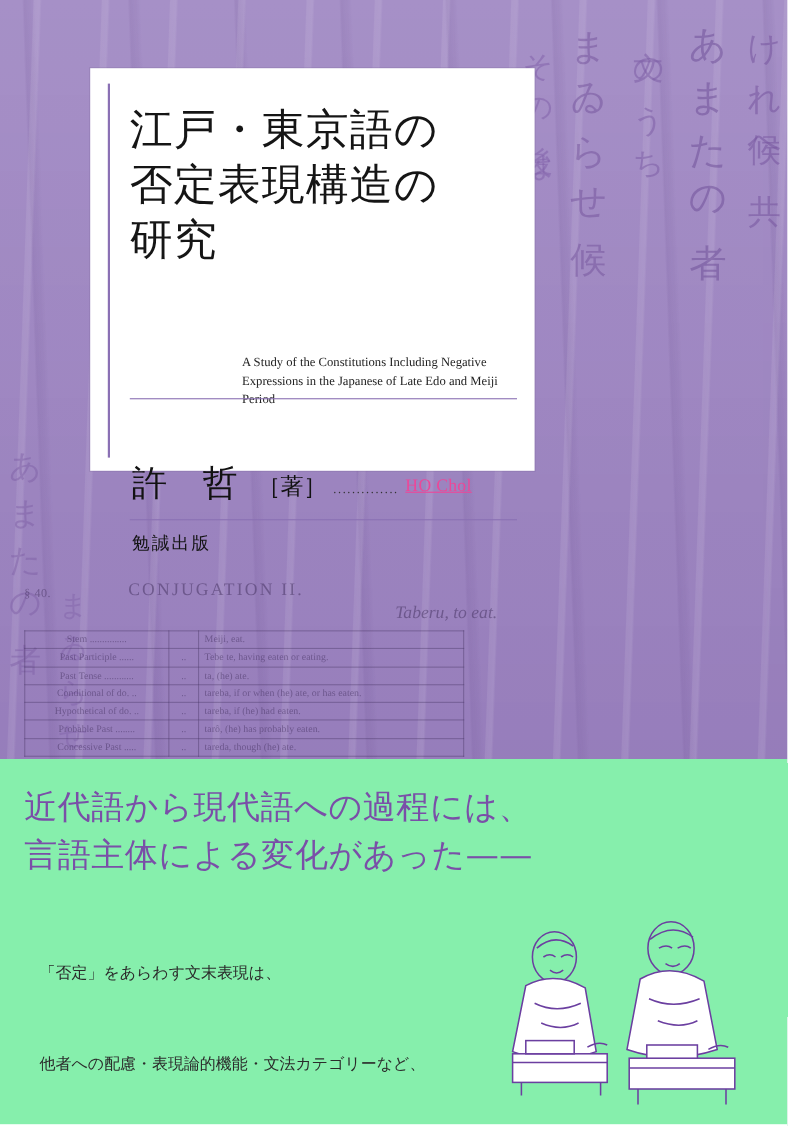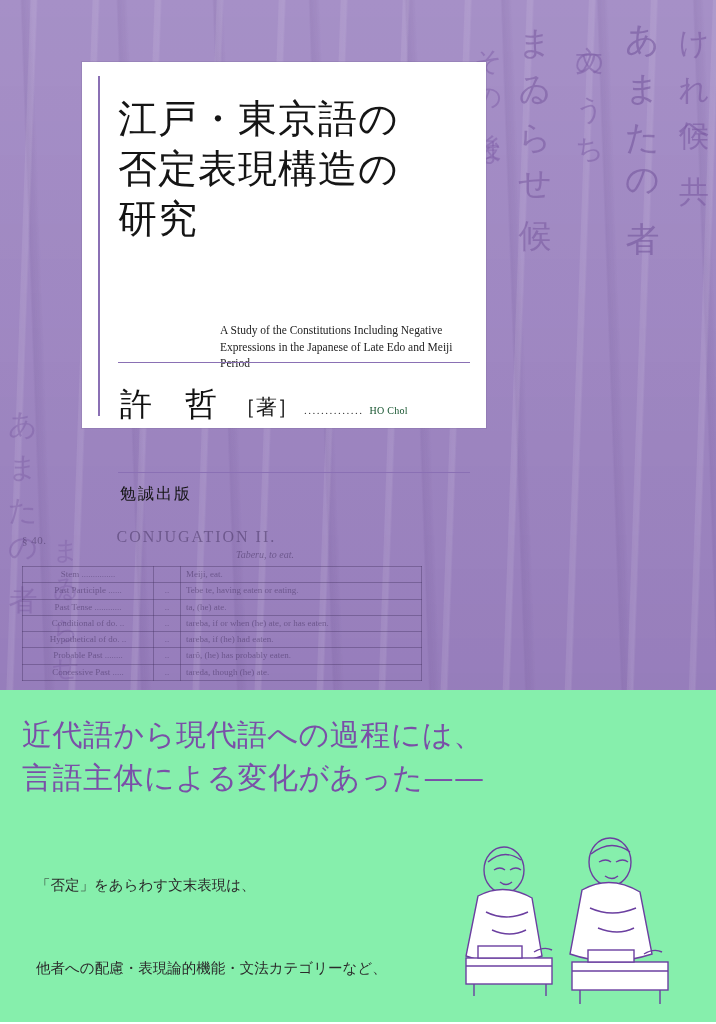--- a/index.html
+++ b/index.html
@@ -88,23 +88,23 @@
     gap: 54px;
     font-size: 11px;
     letter-spacing: .5px;
   }
   .conj-title {
     font-size: 16px;
     letter-spacing: 2px;
     margin-left: 16px;
   }
   .conj-sub {
-    text-align: center;
+    text-align: right;
     font-style: italic;
-    font-size: 10px;
+    font-size: 16px;
     margin: 3px 0 6px 56px;
   }
   .conj-table {
     border: 1px solid rgba(58,40,86,.45);
     border-collapse: collapse;
     width: 400px;
     font-size: 9px;
   }
   .conj-table td {
     border: 1px solid rgba(58,40,86,.40);
@@ -169,46 +169,48 @@
   .rule.r2 { top: 396px; }
   .author-row {
     position: absolute;
     left: 20px;
     top: 312px;
     display: flex;
     align-items: flex-end;
     gap: 6px;
   }
   .author-jp {
-    font-family: Liberation Sans, sans-serif;
+    font-family: Liberation Serif, serif;
     font-size: 32px;
     letter-spacing: 12px;
     color: #121212;
     line-height: 1;
+    margin-top: 35px;
   }
   .author-cho {
     font-family: "DejaVu Serif", serif;
     font-size: 21px;
     color: #121212;
     line-height: 1;
     padding-bottom: 2px;
   }
   .author-dots {
     font-family: "Liberation Serif", serif;
     font-size: 11px;
     color: #333;
     letter-spacing: 1.5px;
     padding-bottom: 4px;
   }
   .author-en {
     font-family: "Liberation Serif", serif;
-    font-size: 10px;
-    color: #14532d;
+    font-size: 16px;
+    color: #ec4899;
     padding-bottom: 4px;
     letter-spacing: .3px;
+    text-decoration: underline;
   }
   .publisher {
     position: absolute;
     left: 20px;
     top: 408px;
     font-family: Liberation Serif, serif;
     font-size: 16px;
     letter-spacing: 2px;
     color: #141414;
   }

